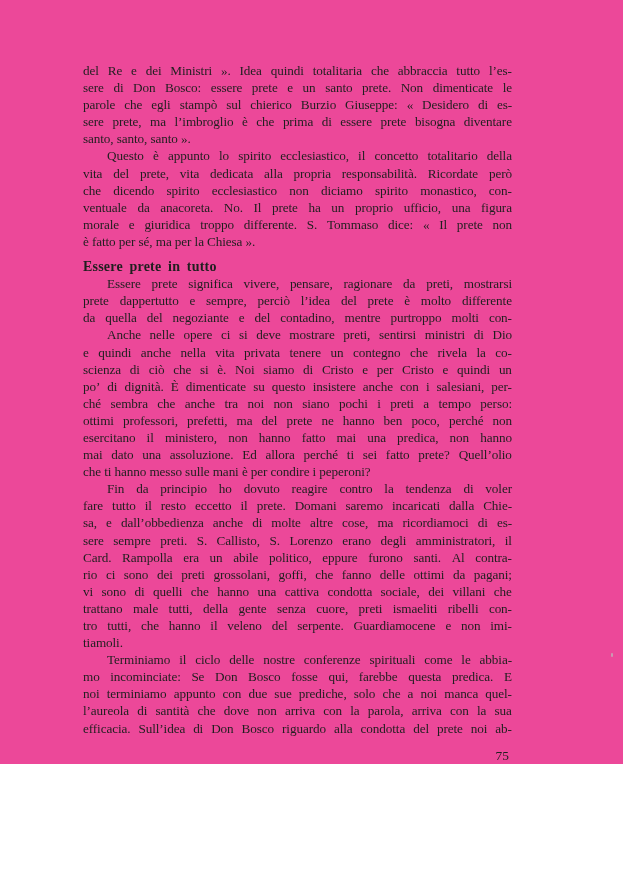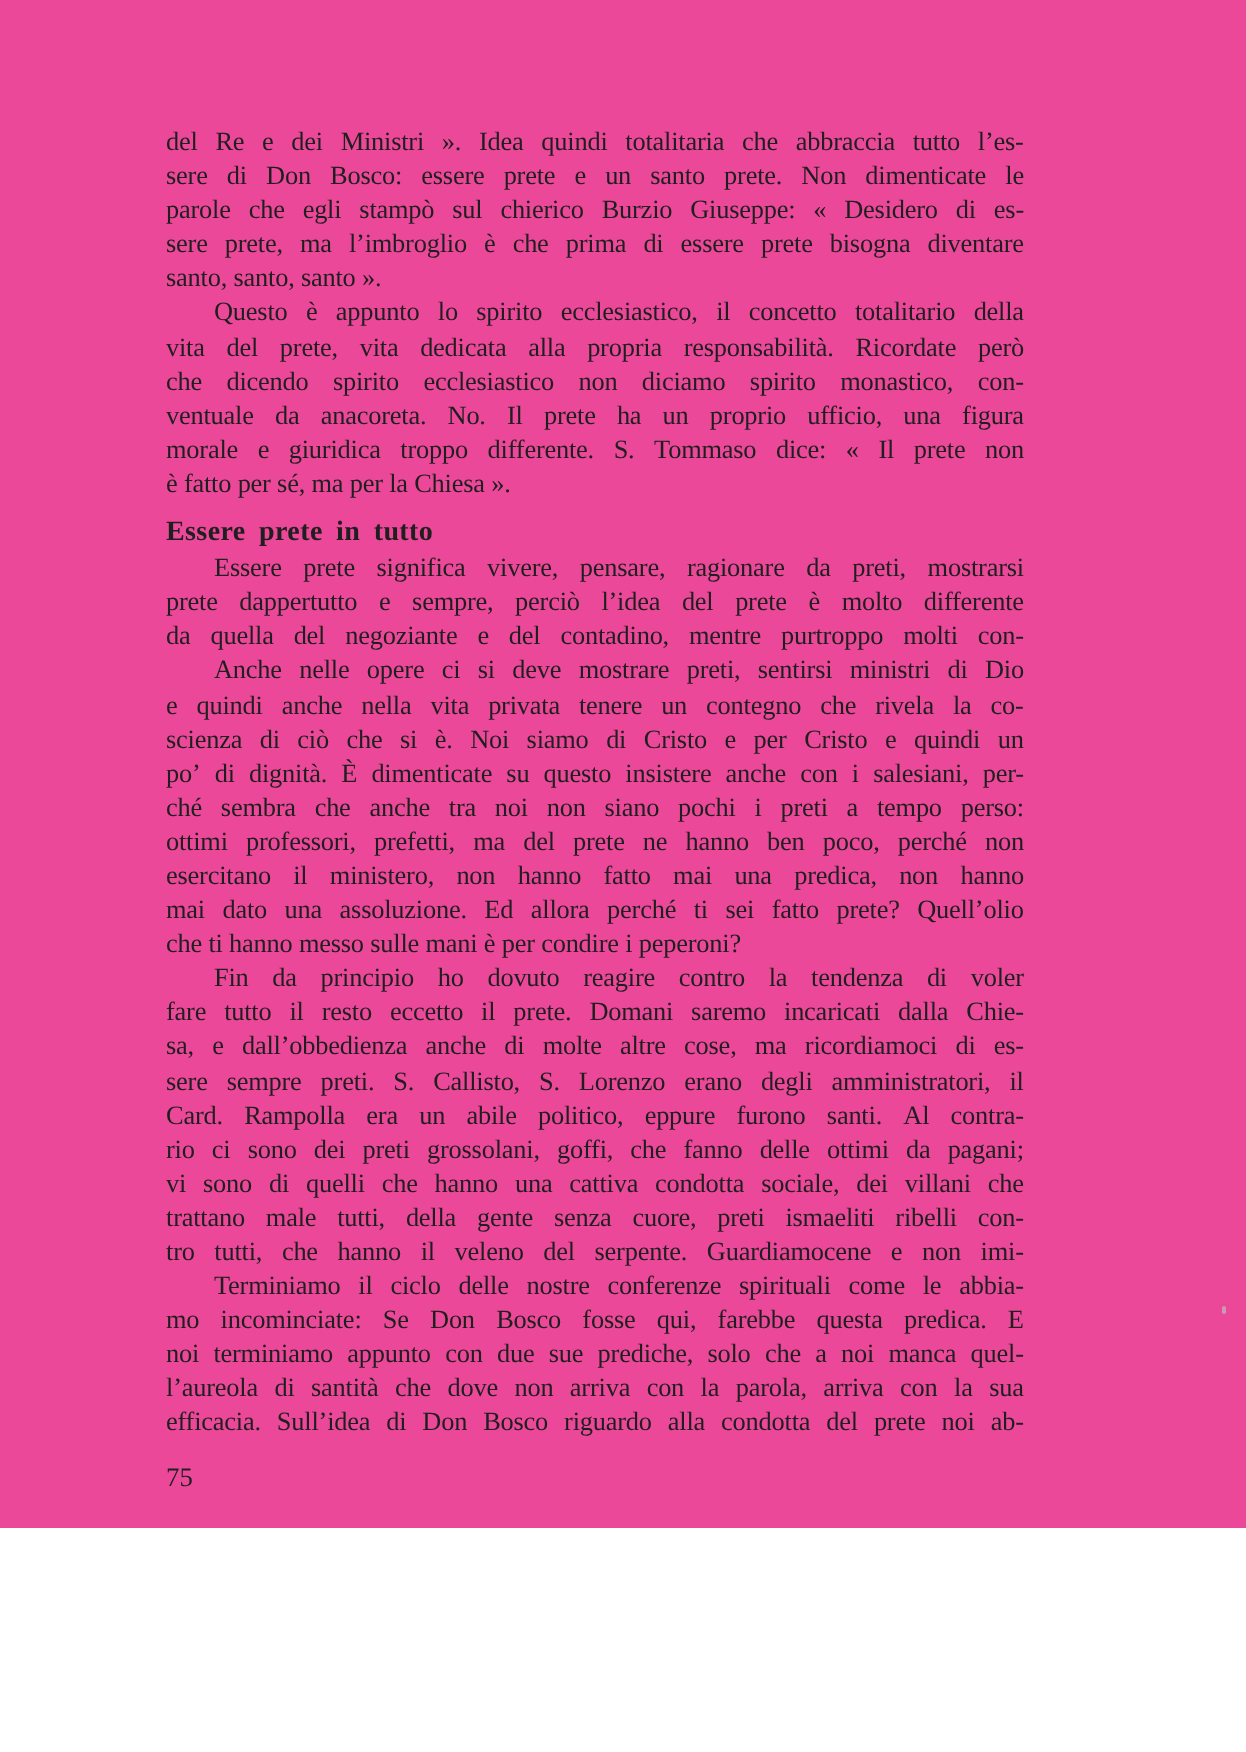--- a/index.html
+++ b/index.html
@@ -49,20 +49,21 @@
   .heading {
     font-weight: 700;
     font-size: 14px;
     line-height: 17.1px;
     margin: 8px 0 0 0;
     word-spacing: 3px;
     letter-spacing: 0.2px;
   }
   .page-number {
     margin-top: 10px;
+    text-align: right;
     padding-right: 3px;
     font-size: 13.4px;
     line-height: 17.1px;
   }
   .speck {
     position: absolute;
     left: 611px;
     top: 653px;
     width: 2px;
     height: 4px;
@@ -484,20 +485,21 @@
             <span>hanno</span>
             <span>il</span>
             <span>veleno</span>
             <span>del</span>
             <span>serpente.</span>
             <span>Guardiamocene</span>
             <span>e</span>
             <span>non</span>
             <span>imi-</span>
           </div>
+          <div class="endline">tiamoli.</div>
         </div>
         <div class="para indent">
           <div class="line">
             <span>Terminiamo</span>
             <span>il</span>
             <span>ciclo</span>
             <span>delle</span>
             <span>nostre</span>
             <span>conferenze</span>
             <span>spirituali</span>

